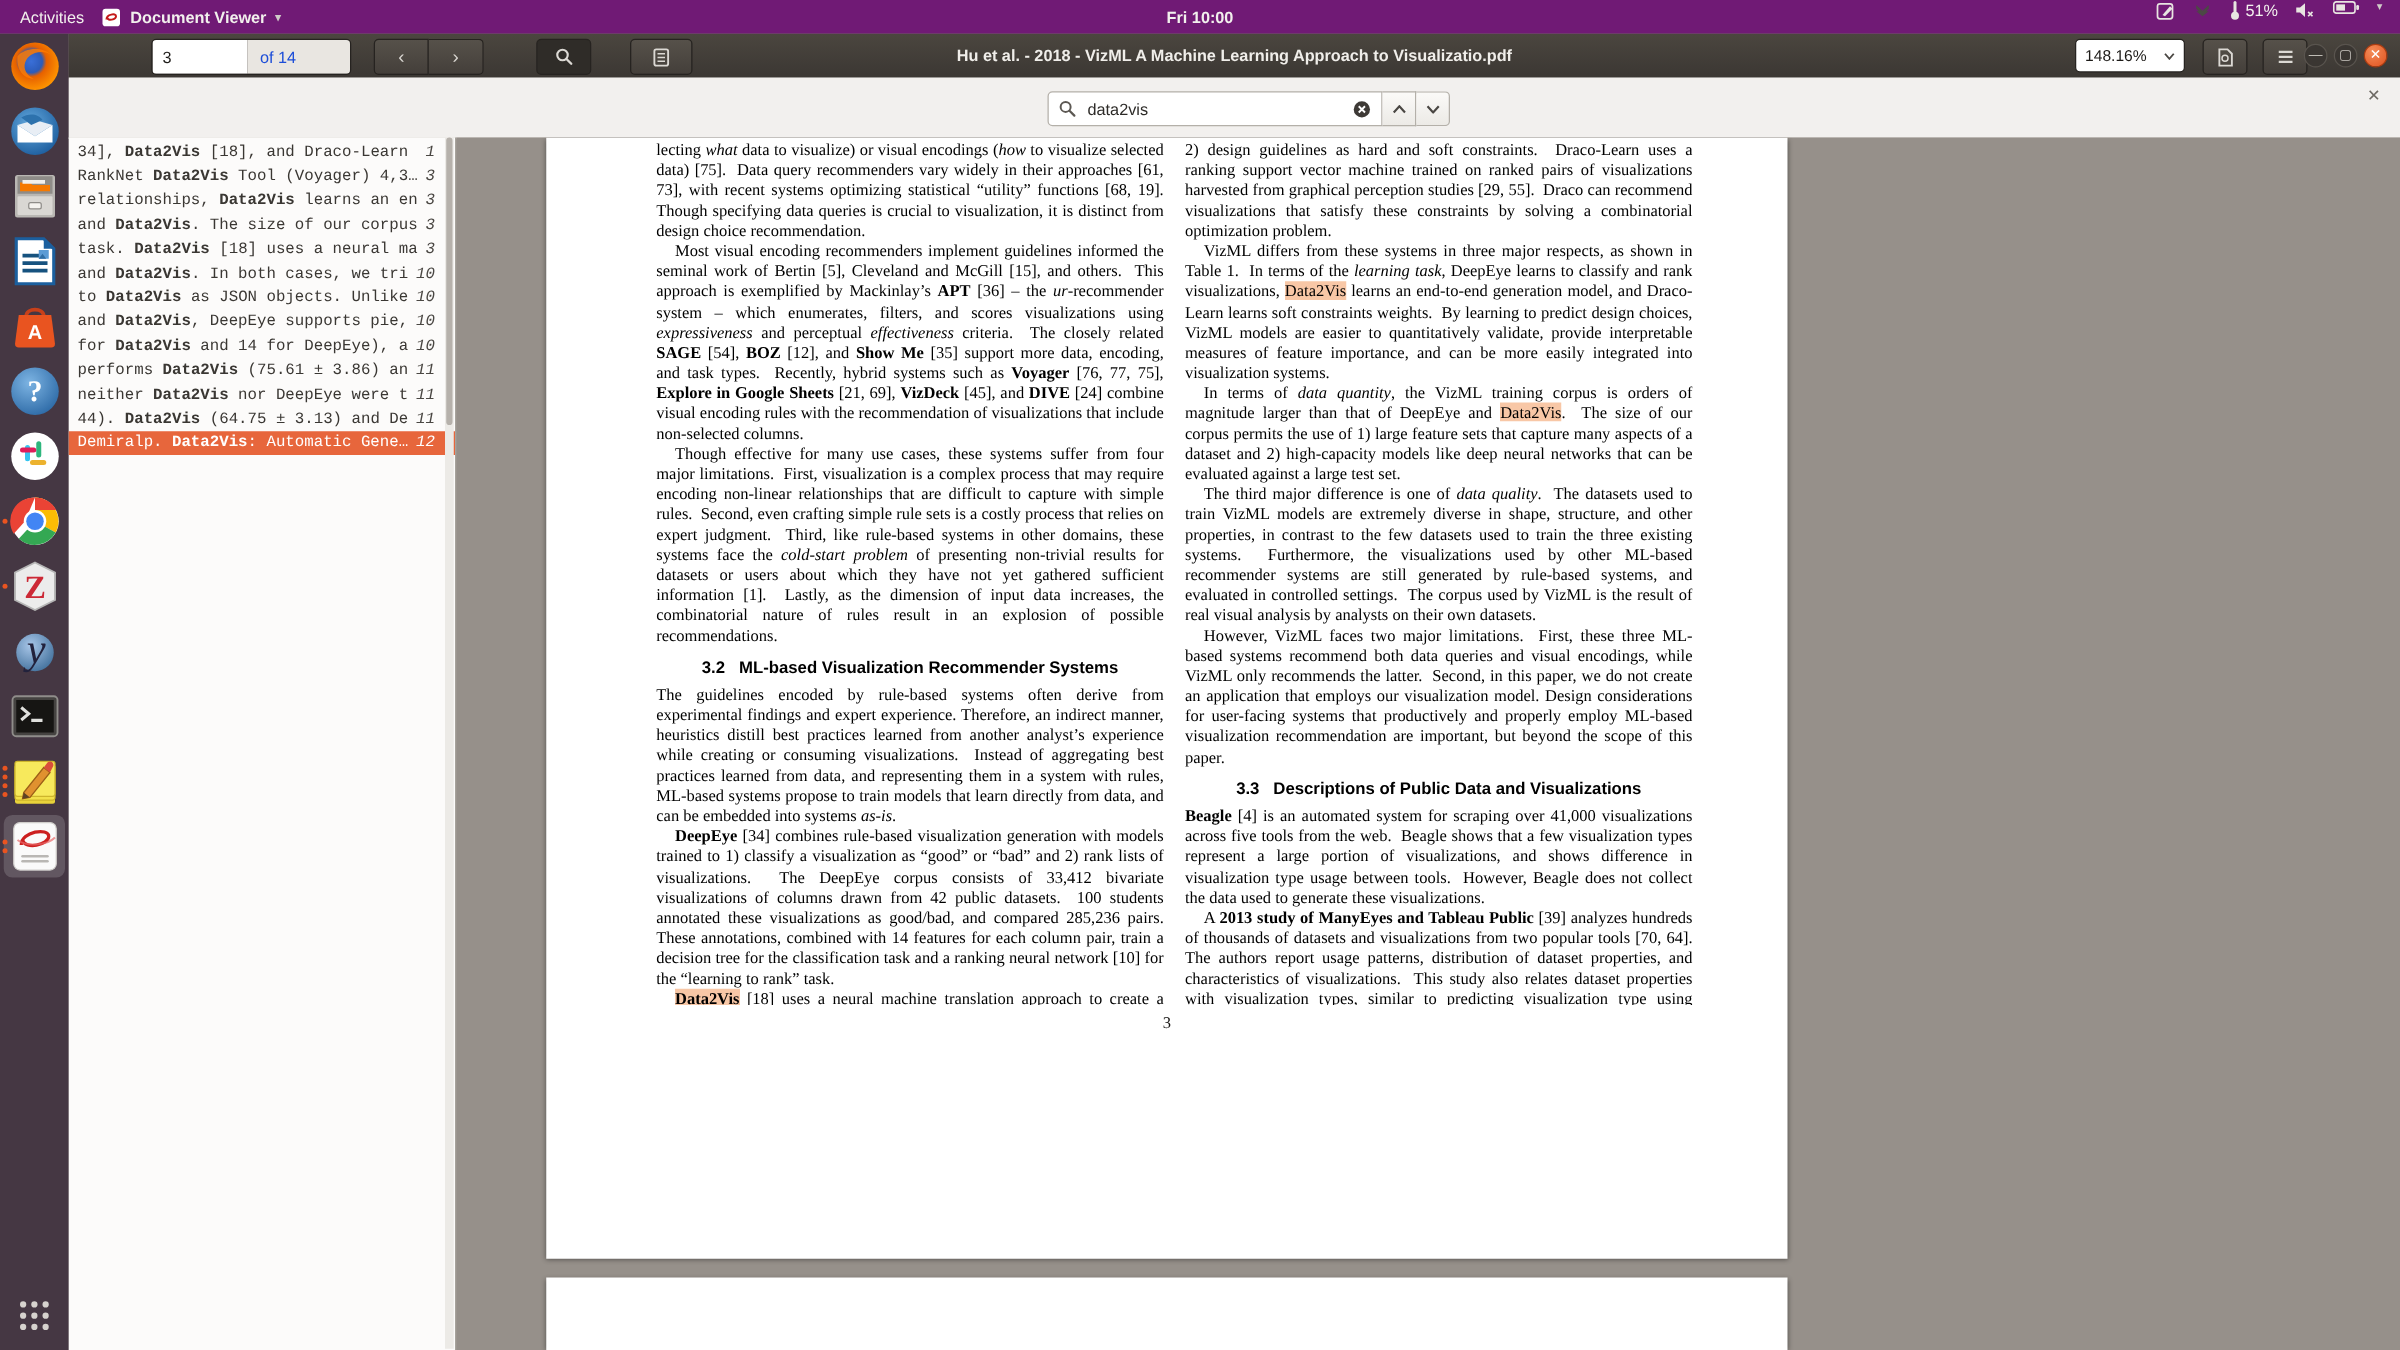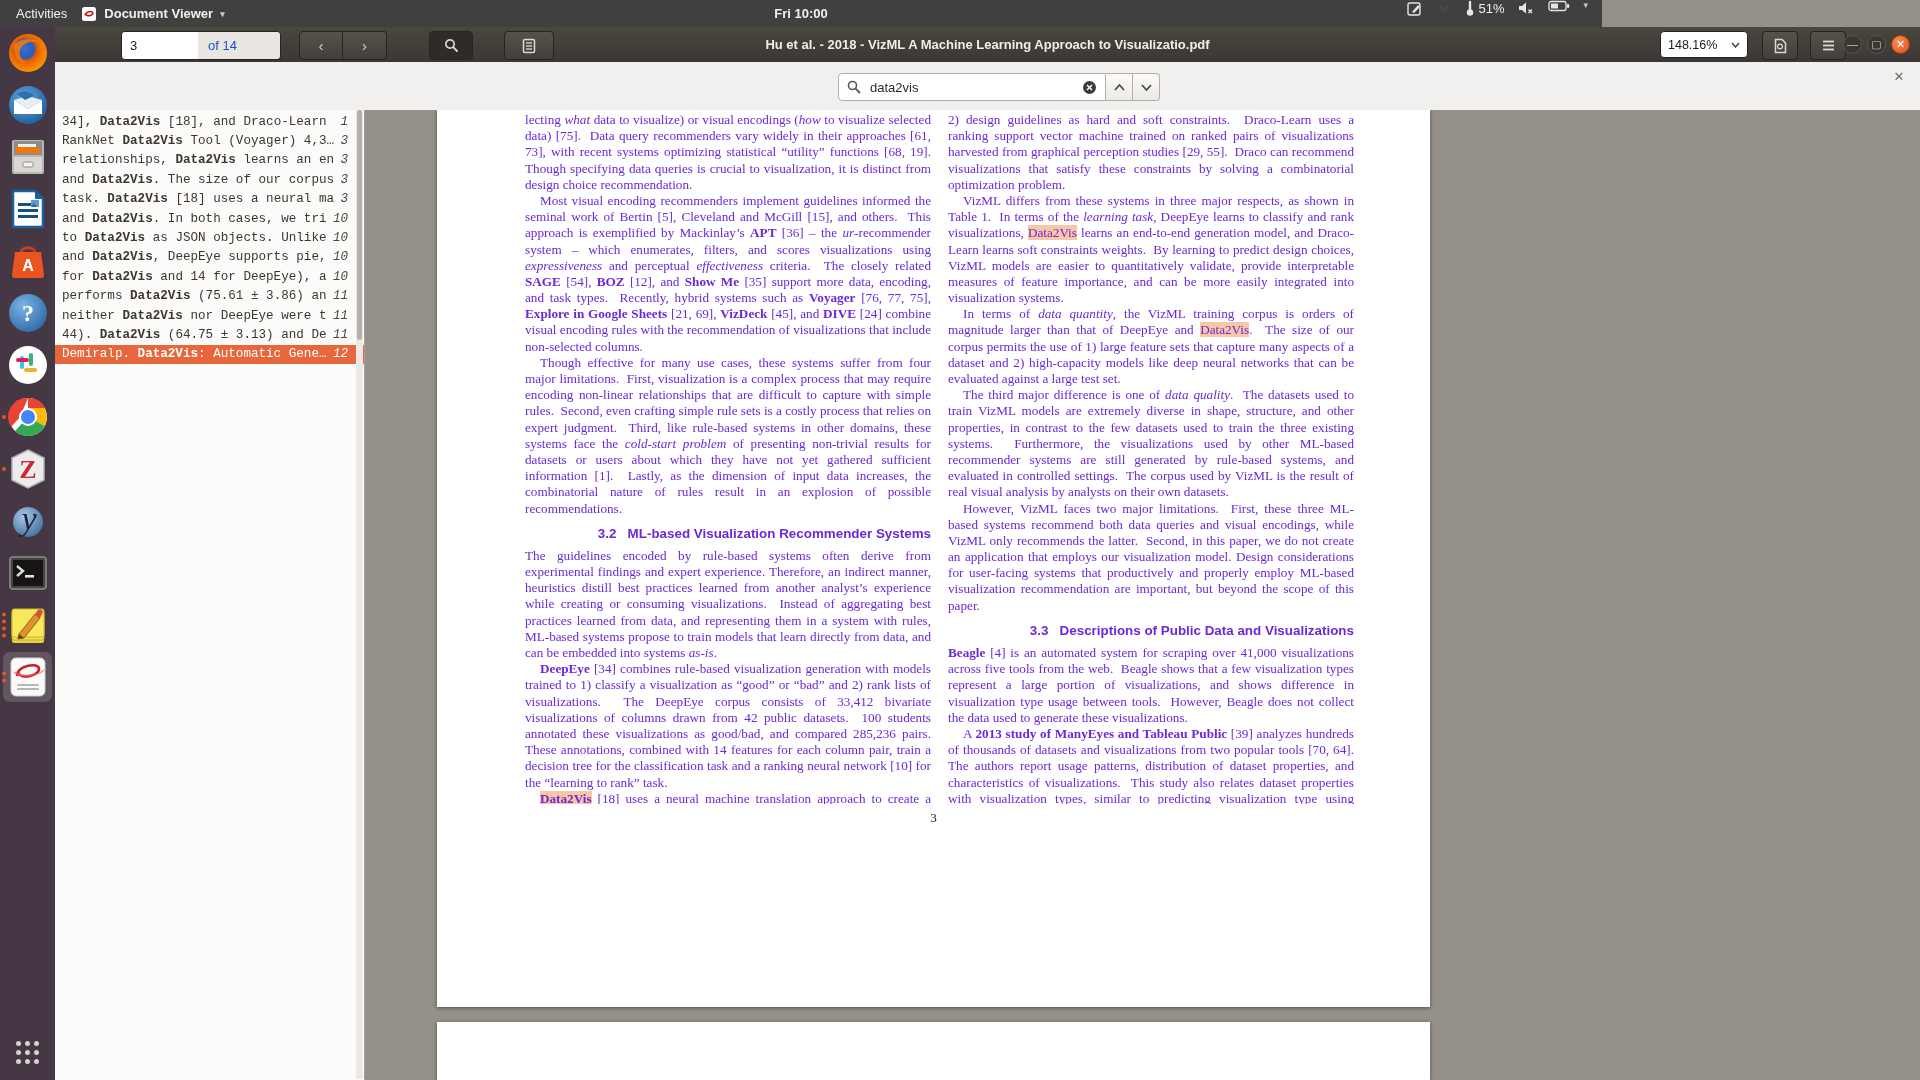--- a/index.html
+++ b/index.html
@@ -1,20 +1,20 @@
 <!DOCTYPE html>
 <html><head>
 <meta charset="utf-8">
 <style>
   html,body{margin:0;padding:0;}
   body{width:1920px;height:1080px;overflow:hidden;background:#96908a;
        font-family:"Liberation Sans",sans-serif;position:relative;}
   
-  #topbar{position:absolute;left:0;top:0;width:1576px;height:27px;background:#404040;
-          color:#f2f0ed;font-size:13px;padding-left:26px;}
+  #topbar{position:absolute;left:0;top:0;width:1920px;height:27px;background:#701a75;
+          color:#f2f0ed;font-size:13px;}
   #topbar .left{position:absolute;left:0;top:0;height:27px;display:flex;align-items:center;gap:14px;padding-left:16px;}
   #topbar .center{position:absolute;left:0;top:0;width:100%;height:27px;display:flex;align-items:center;justify-content:center;font-weight:bold;}
   #topbar .right{position:absolute;right:14px;top:0;height:27px;display:flex;align-items:flex-start;gap:13px;}
   .appmenu{display:flex;align-items:center;gap:7px;font-weight:bold;}
   .caret{font-size:9px;color:#cfccc8;}
   
   #dock{position:absolute;left:0;top:27px;width:55px;height:1053px;background:#453743;}
   .dock-item{position:relative;width:55px;height:52px;display:flex;align-items:center;justify-content:center;}
   .dock-item.active-tile::before{content:"";position:absolute;left:3px;top:1px;right:3px;bottom:1px;
        background:rgba(255,255,255,.16);border-radius:7px;}
@@ -71,28 +71,28 @@
   .result-row.selected{background:#e7663c;color:#fff;}
   .result-row.selected .pagenum{color:#fff;}
   #sidebar-scroll{position:absolute;right:1px;top:0;width:7px;height:969px;background:#eceae6;}
   #sidebar-thumb{position:absolute;left:1px;top:0;width:5px;height:230px;border-radius:3px;background:#b6b1ab;}
   
   #docarea{position:absolute;left:365px;top:110px;width:1555px;height:970px;background:#96908a;overflow:hidden;}
   .page{position:absolute;left:72px;width:993px;background:#fff;box-shadow:0 1px 4px rgba(0,0,0,.45);}
   #page3{top:0;height:897px;}
   #page4{top:912px;height:58px;}
   .col{position:absolute;top:2px;width:406px;height:692px;overflow:hidden;
-      font-family:"Liberation Serif",serif;font-size:13.2px;line-height:16.18px;color:#6d28d9;
+      font-family:"Liberation Serif",serif;font-size:13.2px;line-height:16.18px;color:#000000;
       text-align:justify;}
   #col-left{left:88px;}
   #col-right{left:511px;}
   .para{white-space:pre-wrap;}
   .para.indent{text-indent:15px;}
   .doc-heading{font-family:"Liberation Sans",sans-serif;font-weight:bold;font-size:13.4px;
-      margin:9px 0 6px 0;white-space:pre-wrap;text-align:right;}
+      margin:9px 0 6px 0;white-space:pre-wrap;text-align:center;}
   .hl{background:#f8c7a6;}
   #pagenum3{position:absolute;left:0;top:700px;width:100%;text-align:center;
       font-family:"Liberation Serif",serif;font-size:13.2px;color:#151311;}
   svg{display:block;}
 </style>
 </head>
 <body>
 
 <div id="topbar">
   <div class="left">

